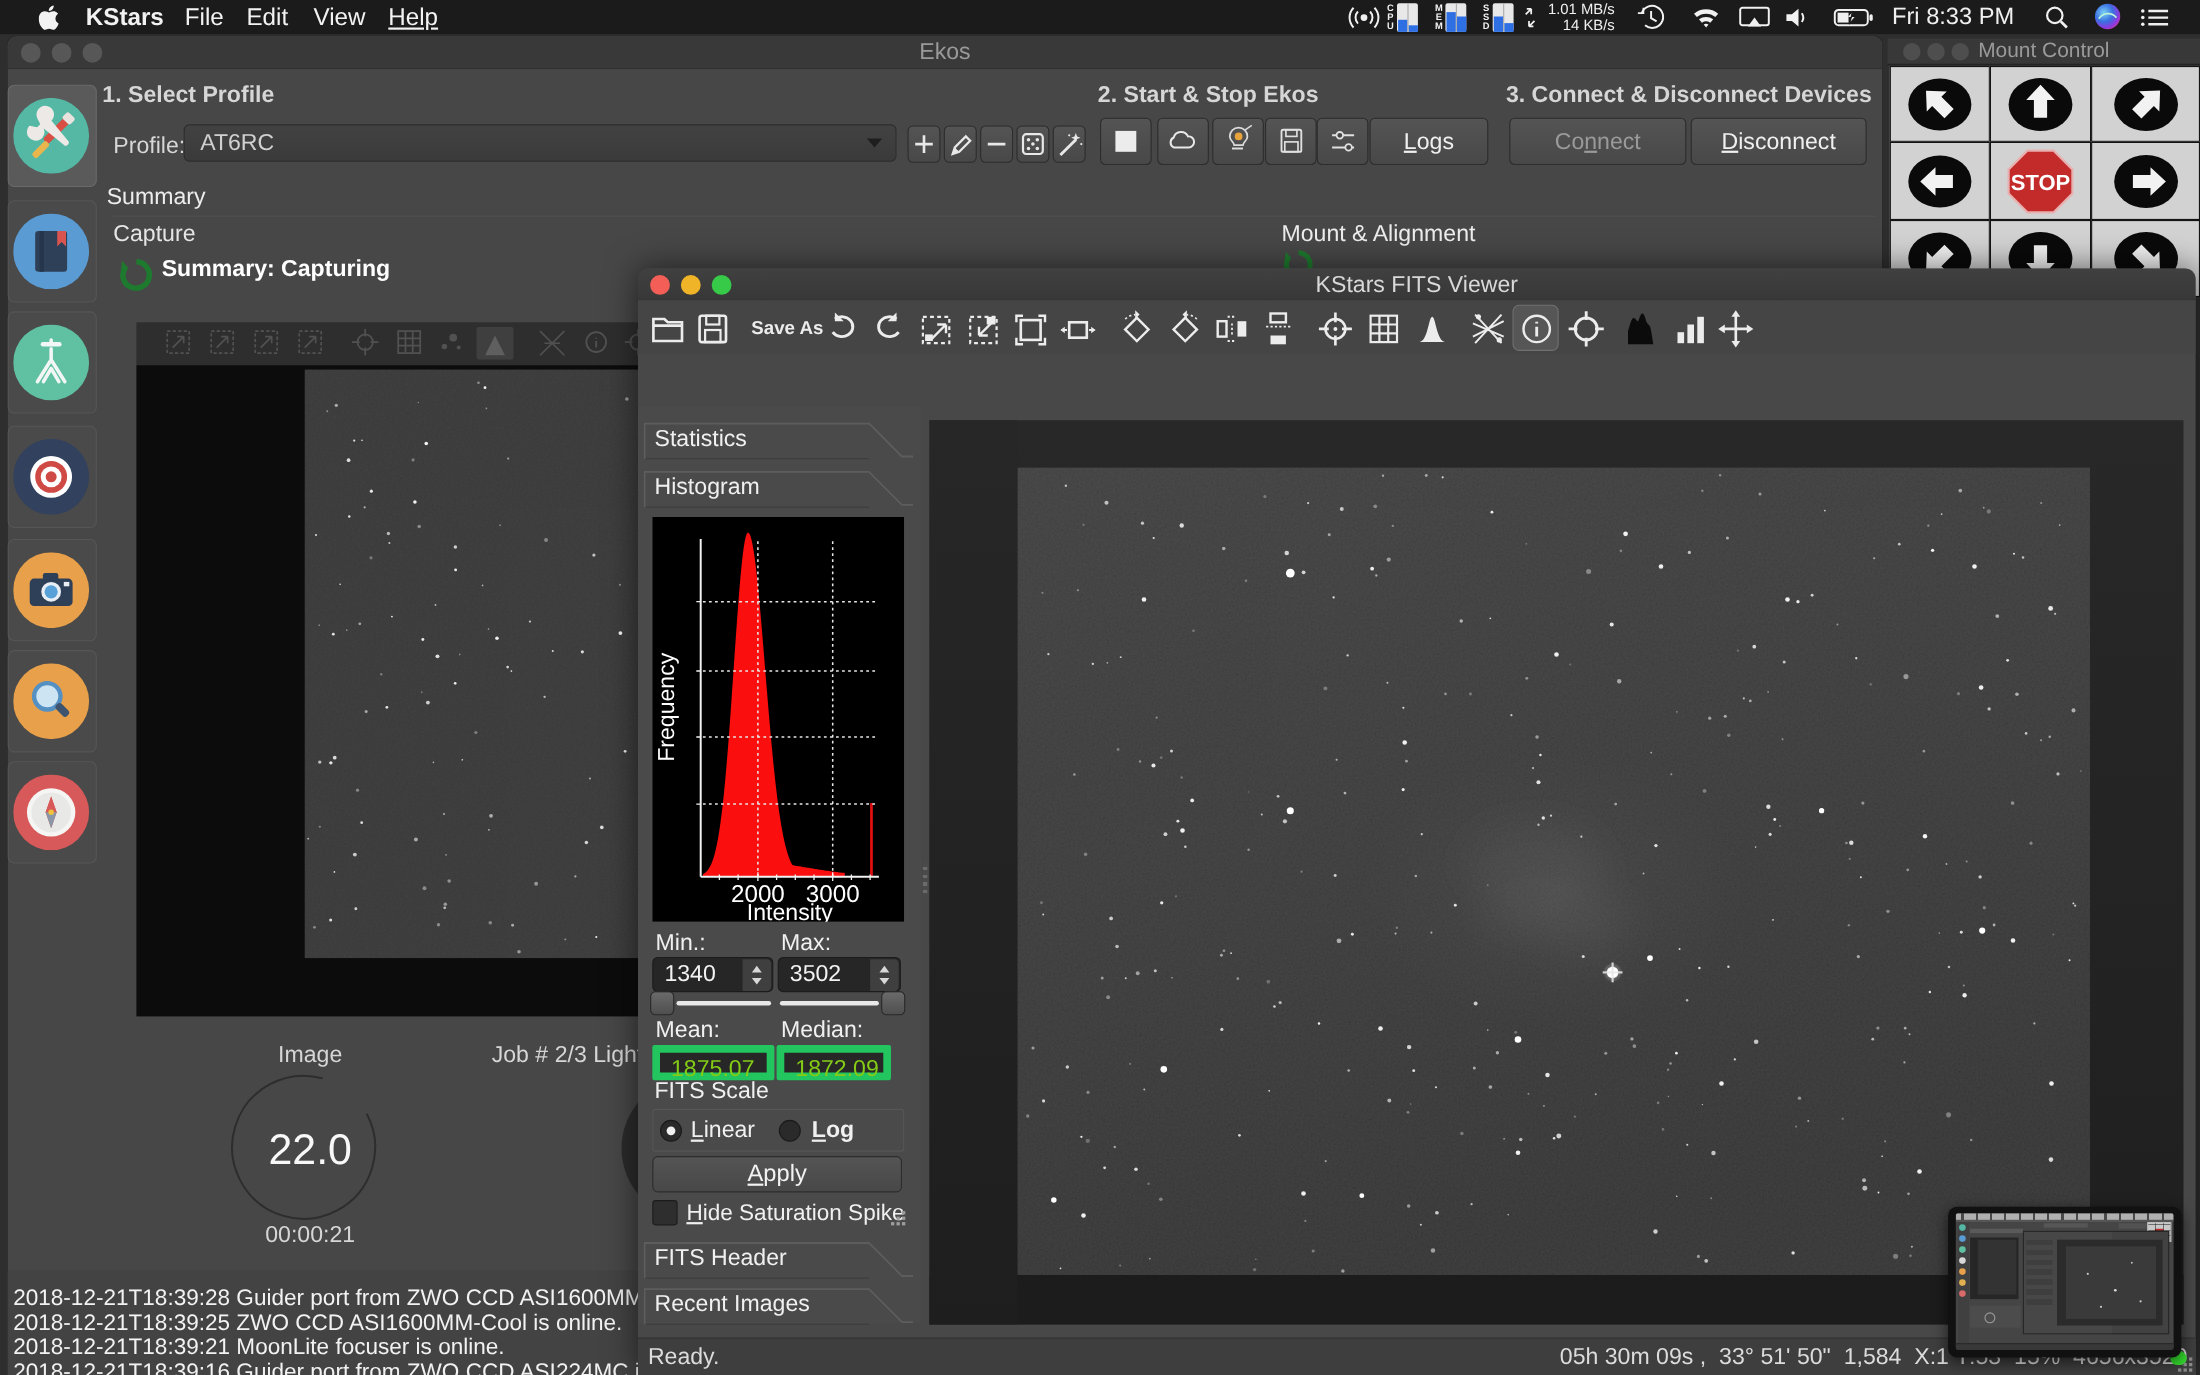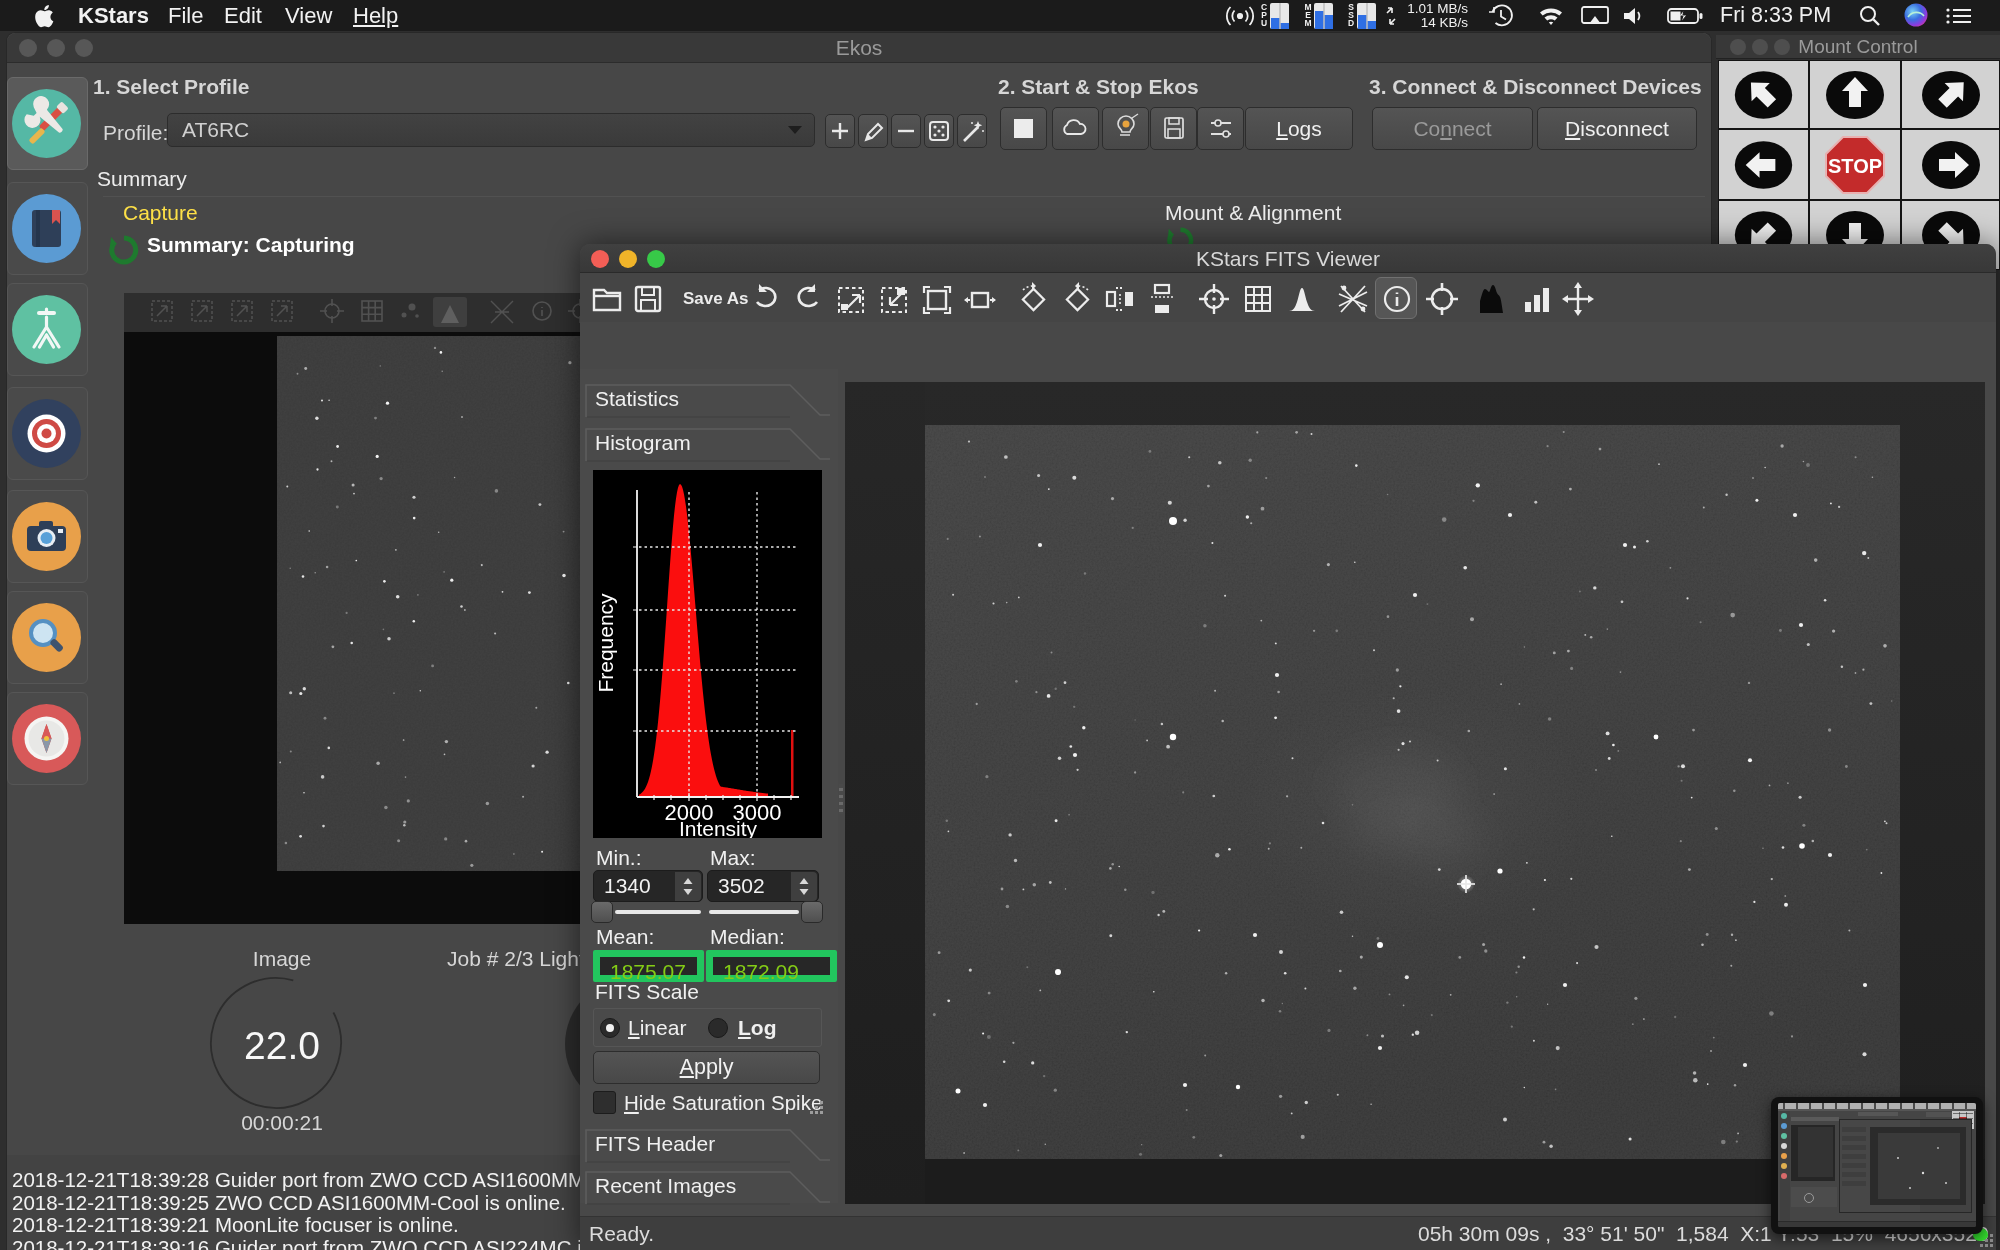--- a/index.html
+++ b/index.html
@@ -96,21 +96,21 @@
           <path d="M12 15h20M12 26h20" stroke="#e0e0e0" stroke-width="1.8"></path>
           <circle cx="19" cy="15" r="3" fill="#454545" stroke="#e0e0e0" stroke-width="1.6"></circle>
           <circle cx="27" cy="26" r="3" fill="#454545" stroke="#e0e0e0" stroke-width="1.6"></circle>
         </svg></div>
       <div class="btn" style="left:1238px;top:74px;width:108px;height:43px;text-align:center;"><span style="font-size:21px;color:#f0f0f0;line-height:41px;"><span style="text-decoration:underline;">L</span>ogs</span></div>
       <div class="btn" style="left:1365px;top:74px;width:161px;height:43px;text-align:center;"><span style="font-size:21px;color:#9a9a9a;line-height:41px;">Co<span style="text-decoration:underline;">n</span>nect</span></div>
       <div class="btn" style="left:1530px;top:74px;width:160px;height:43px;text-align:center;"><span style="font-size:21px;color:#f0f0f0;line-height:41px;"><span style="text-decoration:underline;">D</span>isconnect</span></div>
 
   <div class="lbl" style="left:90px;top:134px;color:#ededed;">Summary</div>
   <div style="position:absolute;left:96px;top:163px;right:6px;height:1px;background:#515151;"></div>
-  <div class="lbl" style="left:96px;top:168px;color:#fde047;margin-left:20px;">Capture</div>
+  <div class="lbl" style="left:96px;top:168px;color:#e5e5e5;">Capture</div>
   <div class="lbl" style="left:1158px;top:168px;color:#ededed;">Mount &amp; Alignment</div>
   <svg style="position:absolute;left:102px;top:202px;" width="30" height="30" viewBox="0 0 30 30">
         <path d="M15 3a12 12 0 11-10 5" fill="none" stroke="#1e7a2e" stroke-width="5"></path>
         <path d="M2 2l6 7-7 2z" fill="#1e7a2e"></path>
       </svg>
   <div class="lbl" style="left:140px;top:200px;font-weight:bold;color:#fff;">Summary: Capturing</div>
   <svg style="position:absolute;left:1160px;top:194px;" width="27" height="27" viewBox="0 0 30 30">
         <path d="M15 3a12 12 0 11-10 5" fill="none" stroke="#1e7a2e" stroke-width="5"></path>
         <path d="M2 2l6 7-7 2z" fill="#1e7a2e"></path>
       </svg>
@@ -626,21 +626,21 @@
         </div>
         <div style="position:absolute;left:127px;top:531px;width:116px;height:24px;">
 <div style="position:absolute;left:2px;right:24px;top:10px;height:4px;background:#e8e8e8;border-radius:2px;"></div>
 <div style="position:absolute;left:94px;top:1px;width:22px;height:22px;background:linear-gradient(#6a6a6a,#4f4f4f);border:1px solid #2a2a2a;border-radius:5px;"></div>
         </div>
         <div style="position:absolute;left:16px;top:556px;font-size:21px;color:#f0f0f0;">Mean:</div>
         <div style="position:absolute;left:130px;top:556px;font-size:21px;color:#f0f0f0;">Median:</div>
         <div class="darkbox" style="left:13px;top:581px;width:111px;">
           <span style="position:absolute;left:10px;top:3px;">1875.07</span>
         </div>
-        <div class="darkbox" style="left:126px;top:581px;width:131px;">
+        <div class="darkbox" style="left:126px;top:581px;width:104px;">
           <span style="position:absolute;left:10px;top:3px;">1872.09</span>
         </div>
         <div style="position:absolute;left:15px;top:611px;font-size:21px;color:#f0f0f0;">FITS Scale</div>
         <div style="position:absolute;left:13px;top:639px;width:229px;height:39px;border:1px solid #565656;border-radius:3px;"></div>
         <div style="position:absolute;left:20px;top:649px;width:20px;height:20px;border-radius:50%;background:#2a2a2a;border:1px solid #1a1a1a;">
           <div style="position:absolute;left:5px;top:5px;width:8px;height:8px;border-radius:50%;background:#f0f0f0;"></div>
         </div>
         <div style="position:absolute;left:48px;top:647px;font-size:21px;color:#f0f0f0;"><span style="text-decoration:underline;">L</span>inear</div>
         <div style="position:absolute;left:128px;top:649px;width:20px;height:20px;border-radius:50%;background:#2a2a2a;border:1px solid #1a1a1a;"></div>
         <div style="position:absolute;left:158px;top:647px;font-size:21px;color:#f0f0f0;font-weight:bold;"><span style="text-decoration:underline;">L</span>og</div>

